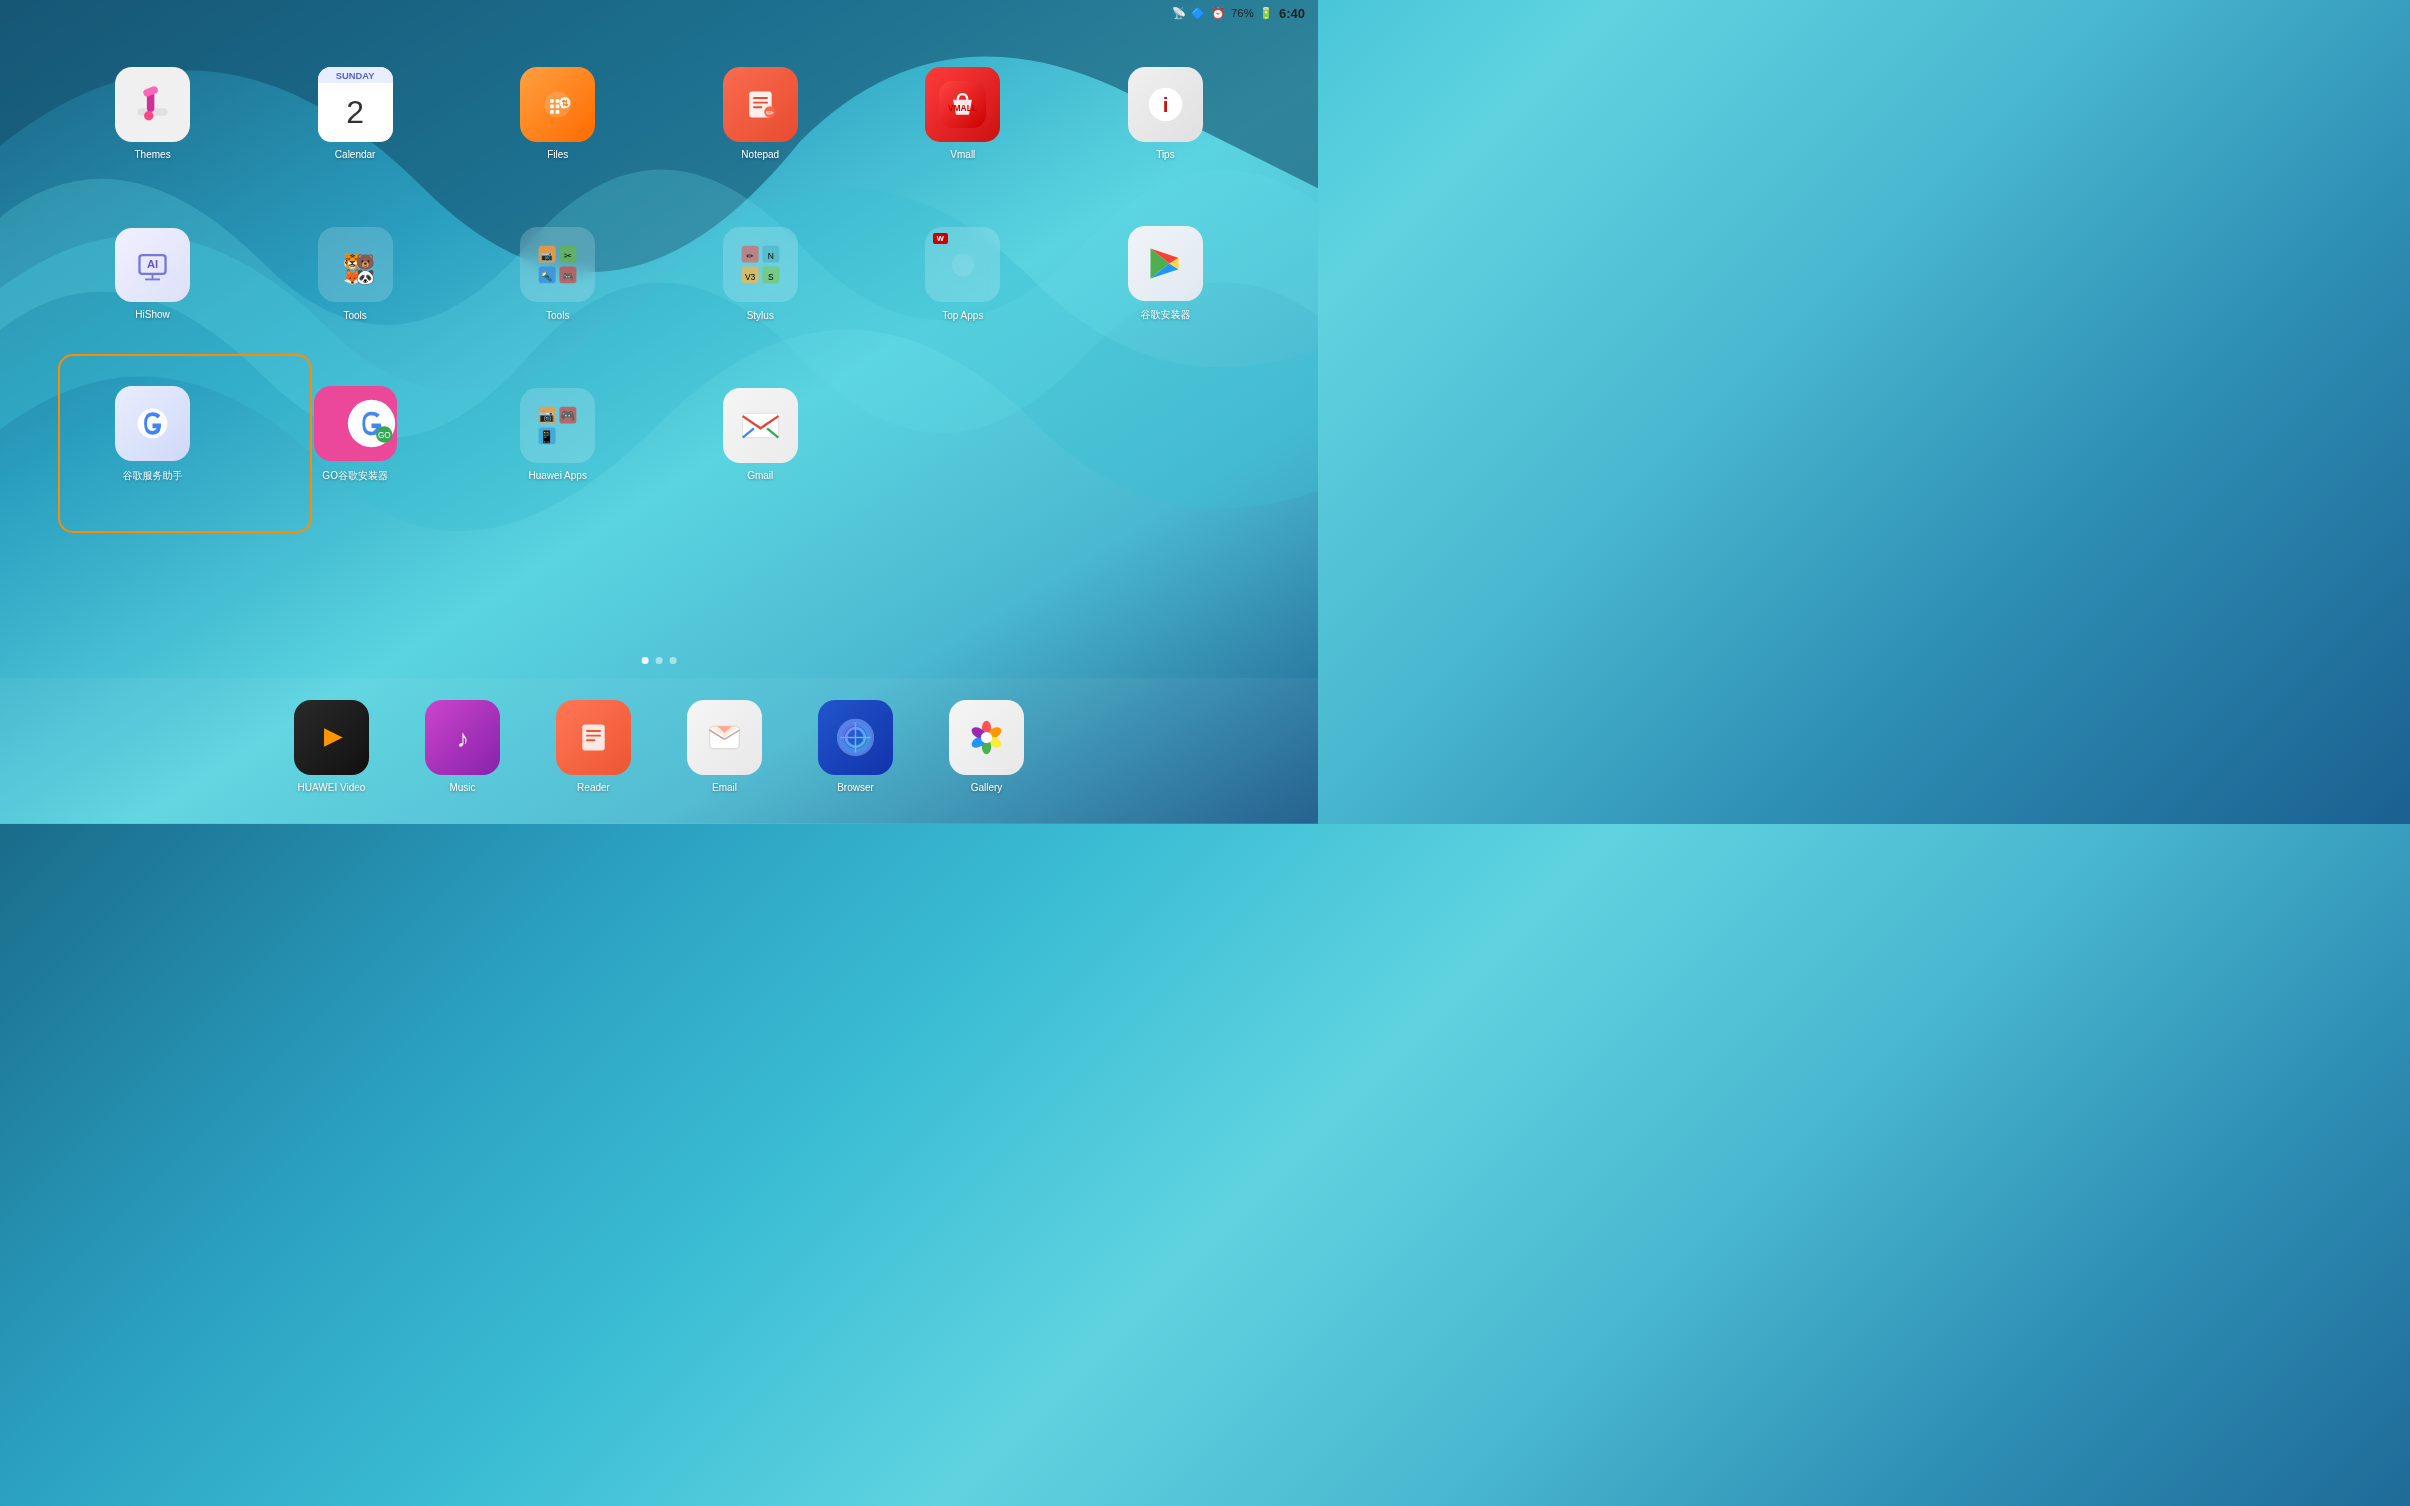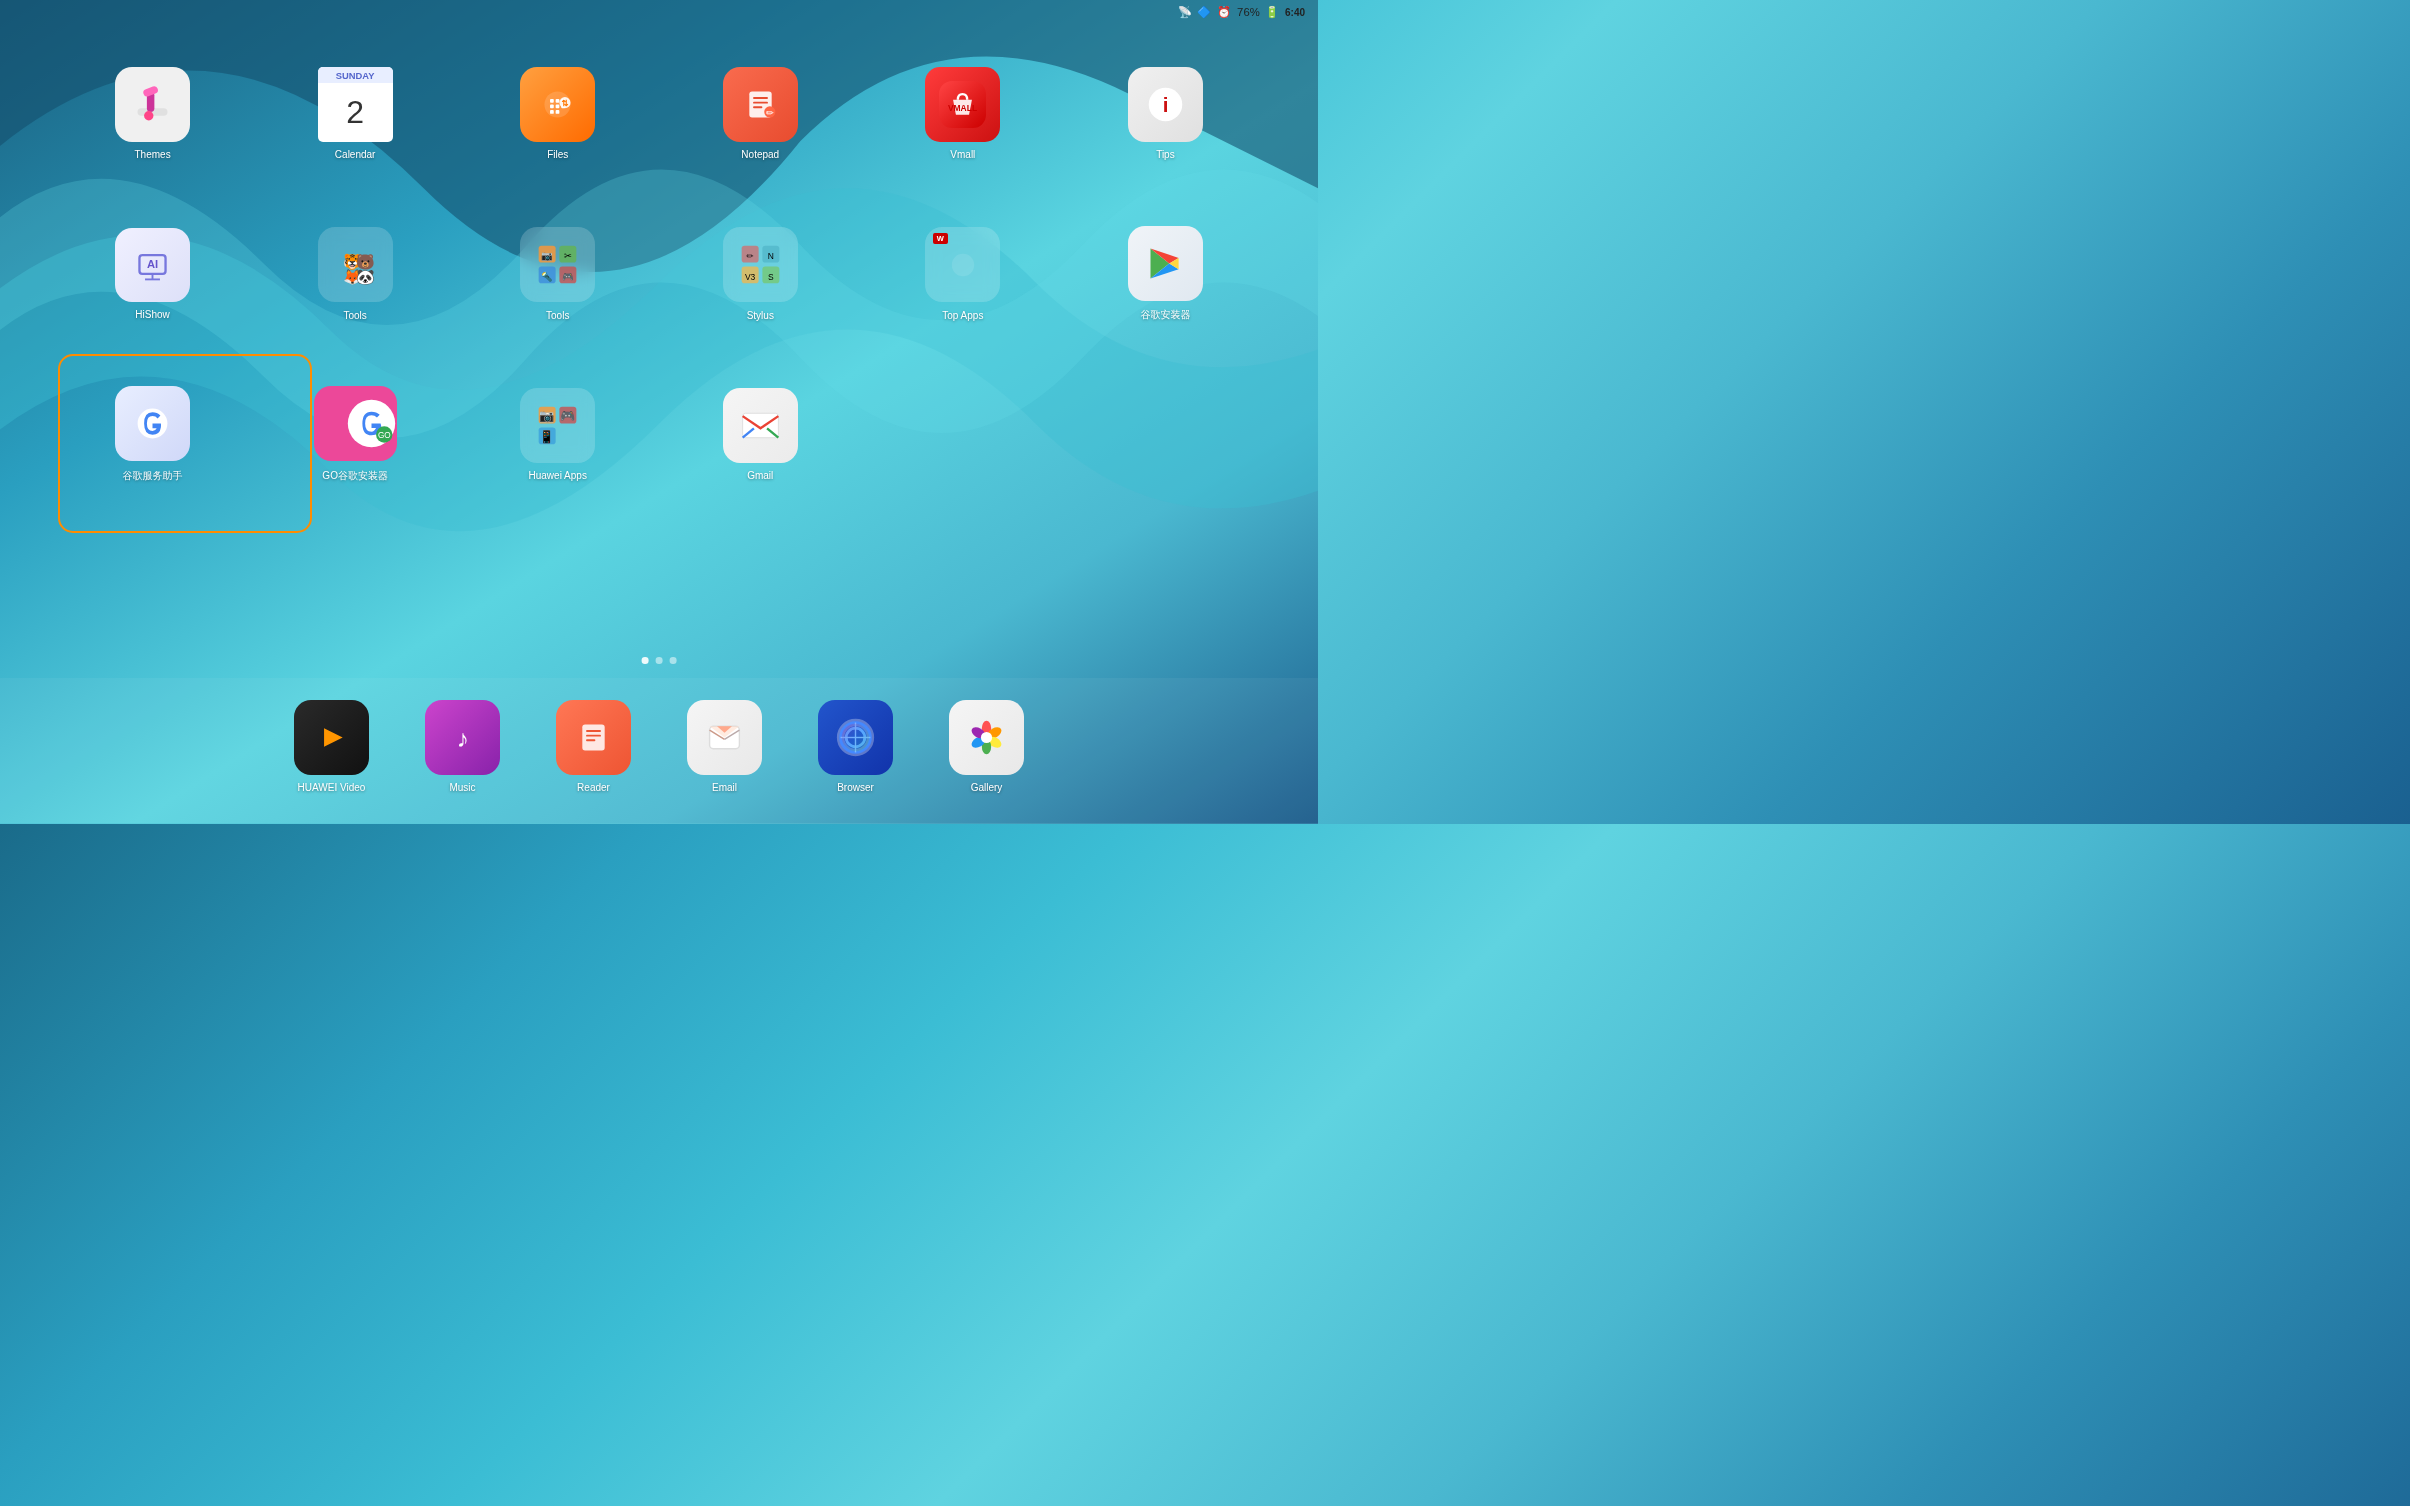--- a/index.html
+++ b/index.html
@@ -122,21 +122,21 @@
       border-radius: 17px;
       display: flex;
       align-items: center;
       justify-content: center;
       font-size: 26px;
     }
 
     
     .cal-icon {
       background: white;
-      border-radius: 5px;
+      border-radius: 13px;
       width: 75px;
       height: 75px;
       display: flex;
       flex-direction: column;
       overflow: hidden;
     }
     .cal-header {
       background: #e8eeff;
       color: #5566cc;
       font-size: 9.4px;
@@ -192,21 +192,21 @@
 
   <path d="M-50 280 Q 100 100 280 280 Q 420 420 560 260 Q 700 100 850 260 Q 1000 420 1150 260 Q1300 100 1450 260 L1450 380 Q1300 220 1150 380 Q1000 540 850 380 Q700 220 560 380 Q420 540 280 400 Q100 220 -50 400 Z" fill="rgba(100,220,230,0.25)"></path>
 </svg>
 
 <div class="status-bar">
   <span>📡</span>
   <span>🔷</span>
   <span>⏰</span>
   <span>76%</span>
   <span>🔋</span>
-  <span style="font-weight:600; font-size:10px;">6:40</span>
+  <span style="font-weight:600; font-size:13px;">6:40</span>
 </div>
 
 <div class="app-grid">
 
   <div class="app-item">
     <div style="background:#f0f0f0; border-radius:17px; width:75px; height:75px; display:flex; align-items:center; justify-content:center;">
       <svg width="45" height="45" viewBox="0 0 48 48">
         <rect x="8" y="28" width="32" height="8" rx="4" fill="#e0e0e0"></rect>
         <rect x="18" y="10" width="8" height="22" rx="4" fill="#cc3399"></rect>
         <rect x="14" y="6" width="16" height="8" rx="4" fill="#ff66bb" transform="rotate(-20 22 10)"></rect>

